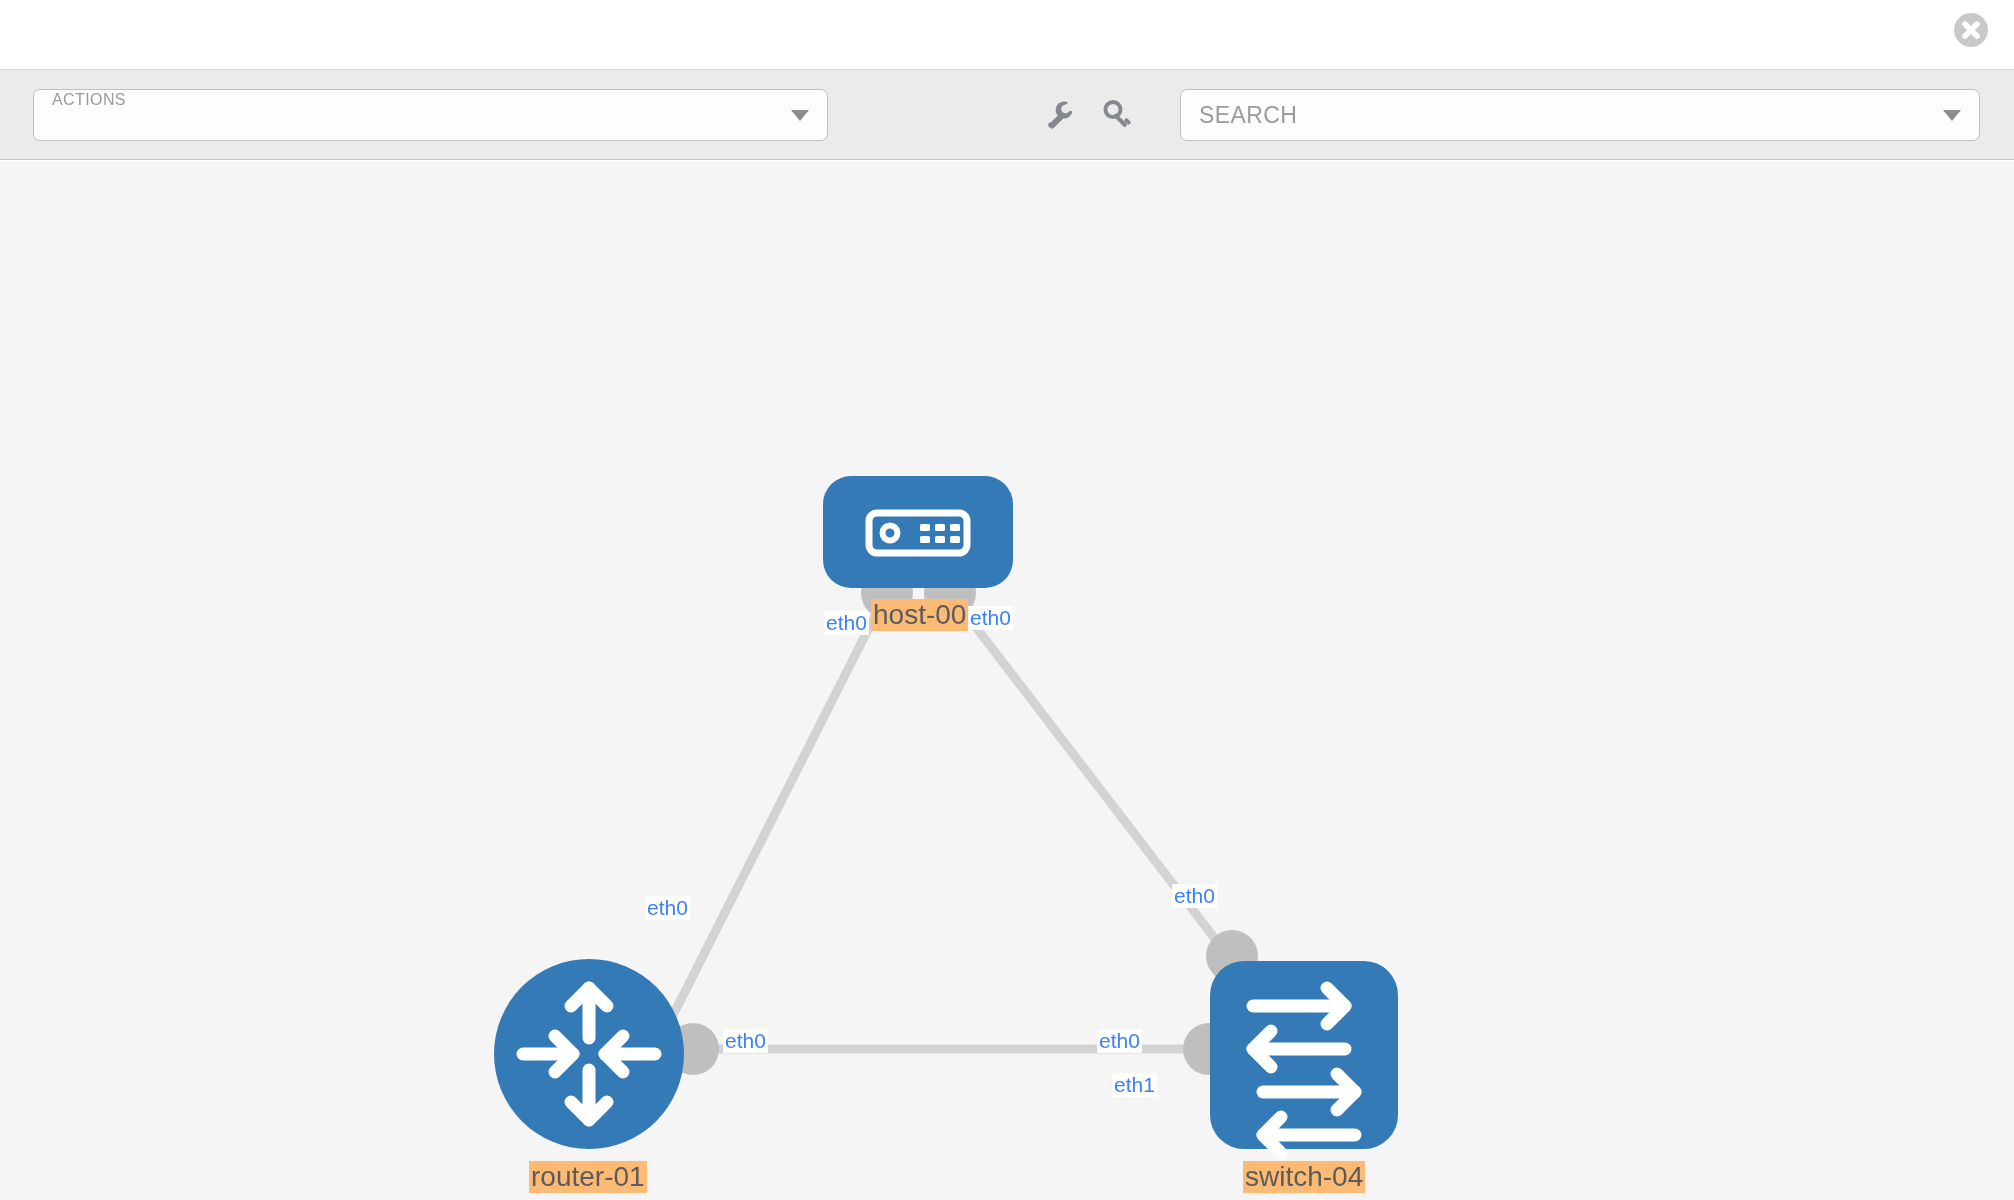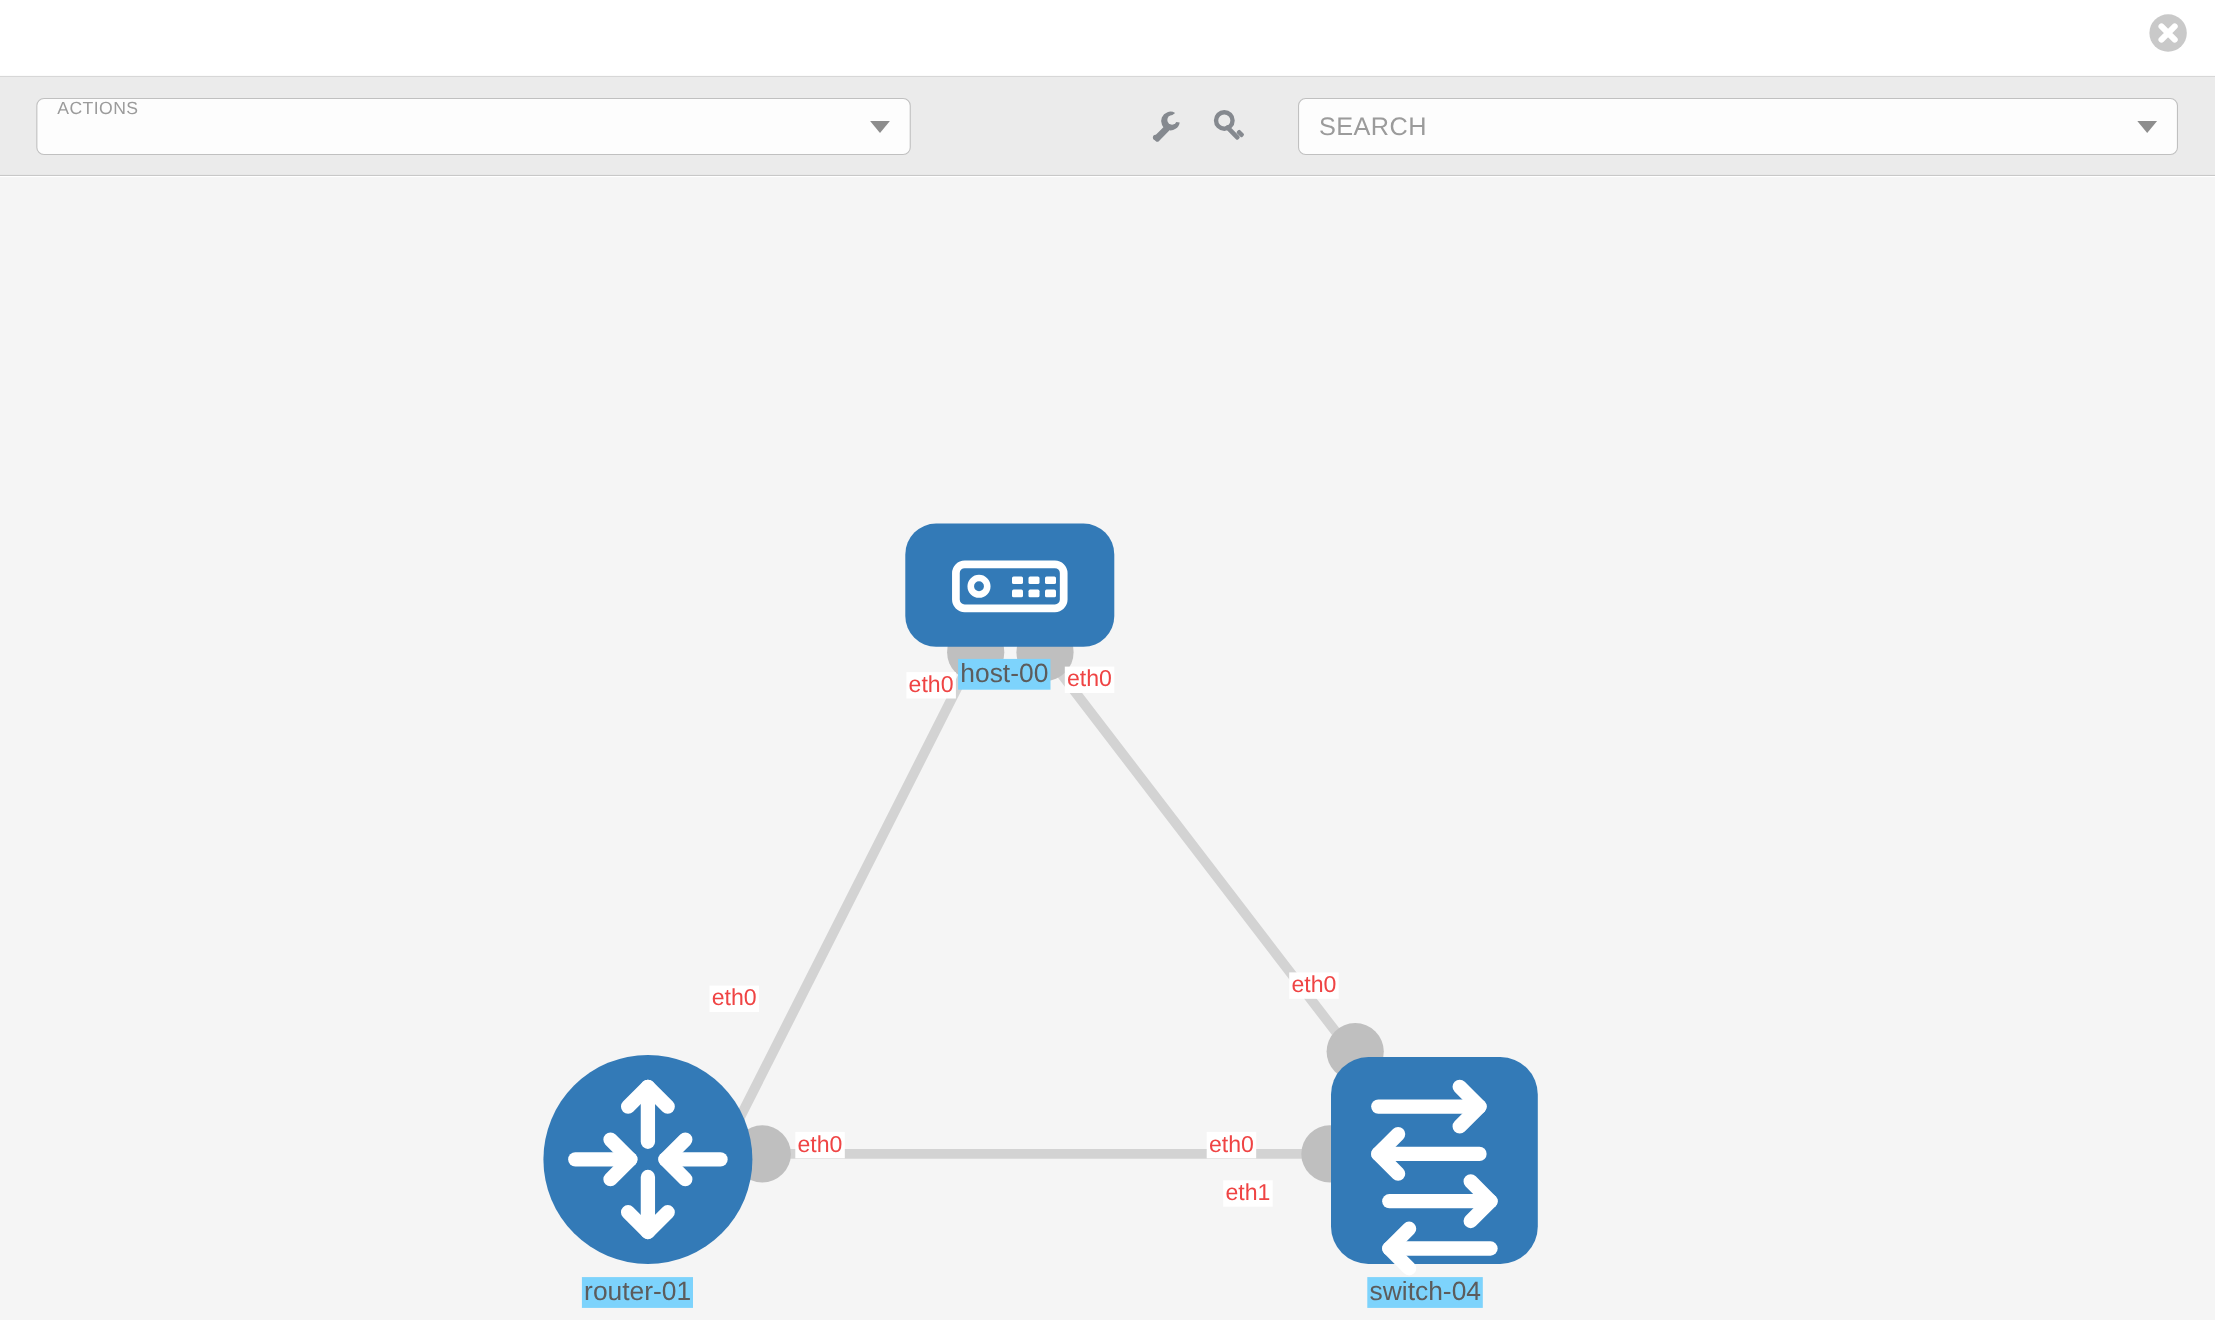--- a/index.html
+++ b/index.html
@@ -138,31 +138,31 @@
   .topology-svg {
     position: absolute;
     left: 0; top: 0;
     width: 2014px;
     height: 1039px;
   }
 
   
   .node-label {
     position: absolute;
-    font-size: 24px;
+    font-size: 28px;
     color: #5c5c5c;
-    background: #7dd3fc;
+    background: #fdba74;
     white-space: nowrap;
     padding: 0 2px;
     line-height: 1.15;
   }
   .iface-label {
     position: absolute;
     font-size: 21px;
-    color: #ef4444;
+    color: #3b82f6;
     background: #ffffff;
     white-space: nowrap;
     padding: 0 2px;
     line-height: 1.15;
   }
 
   .node-hit {
     position: absolute;
     cursor: pointer;
   }

